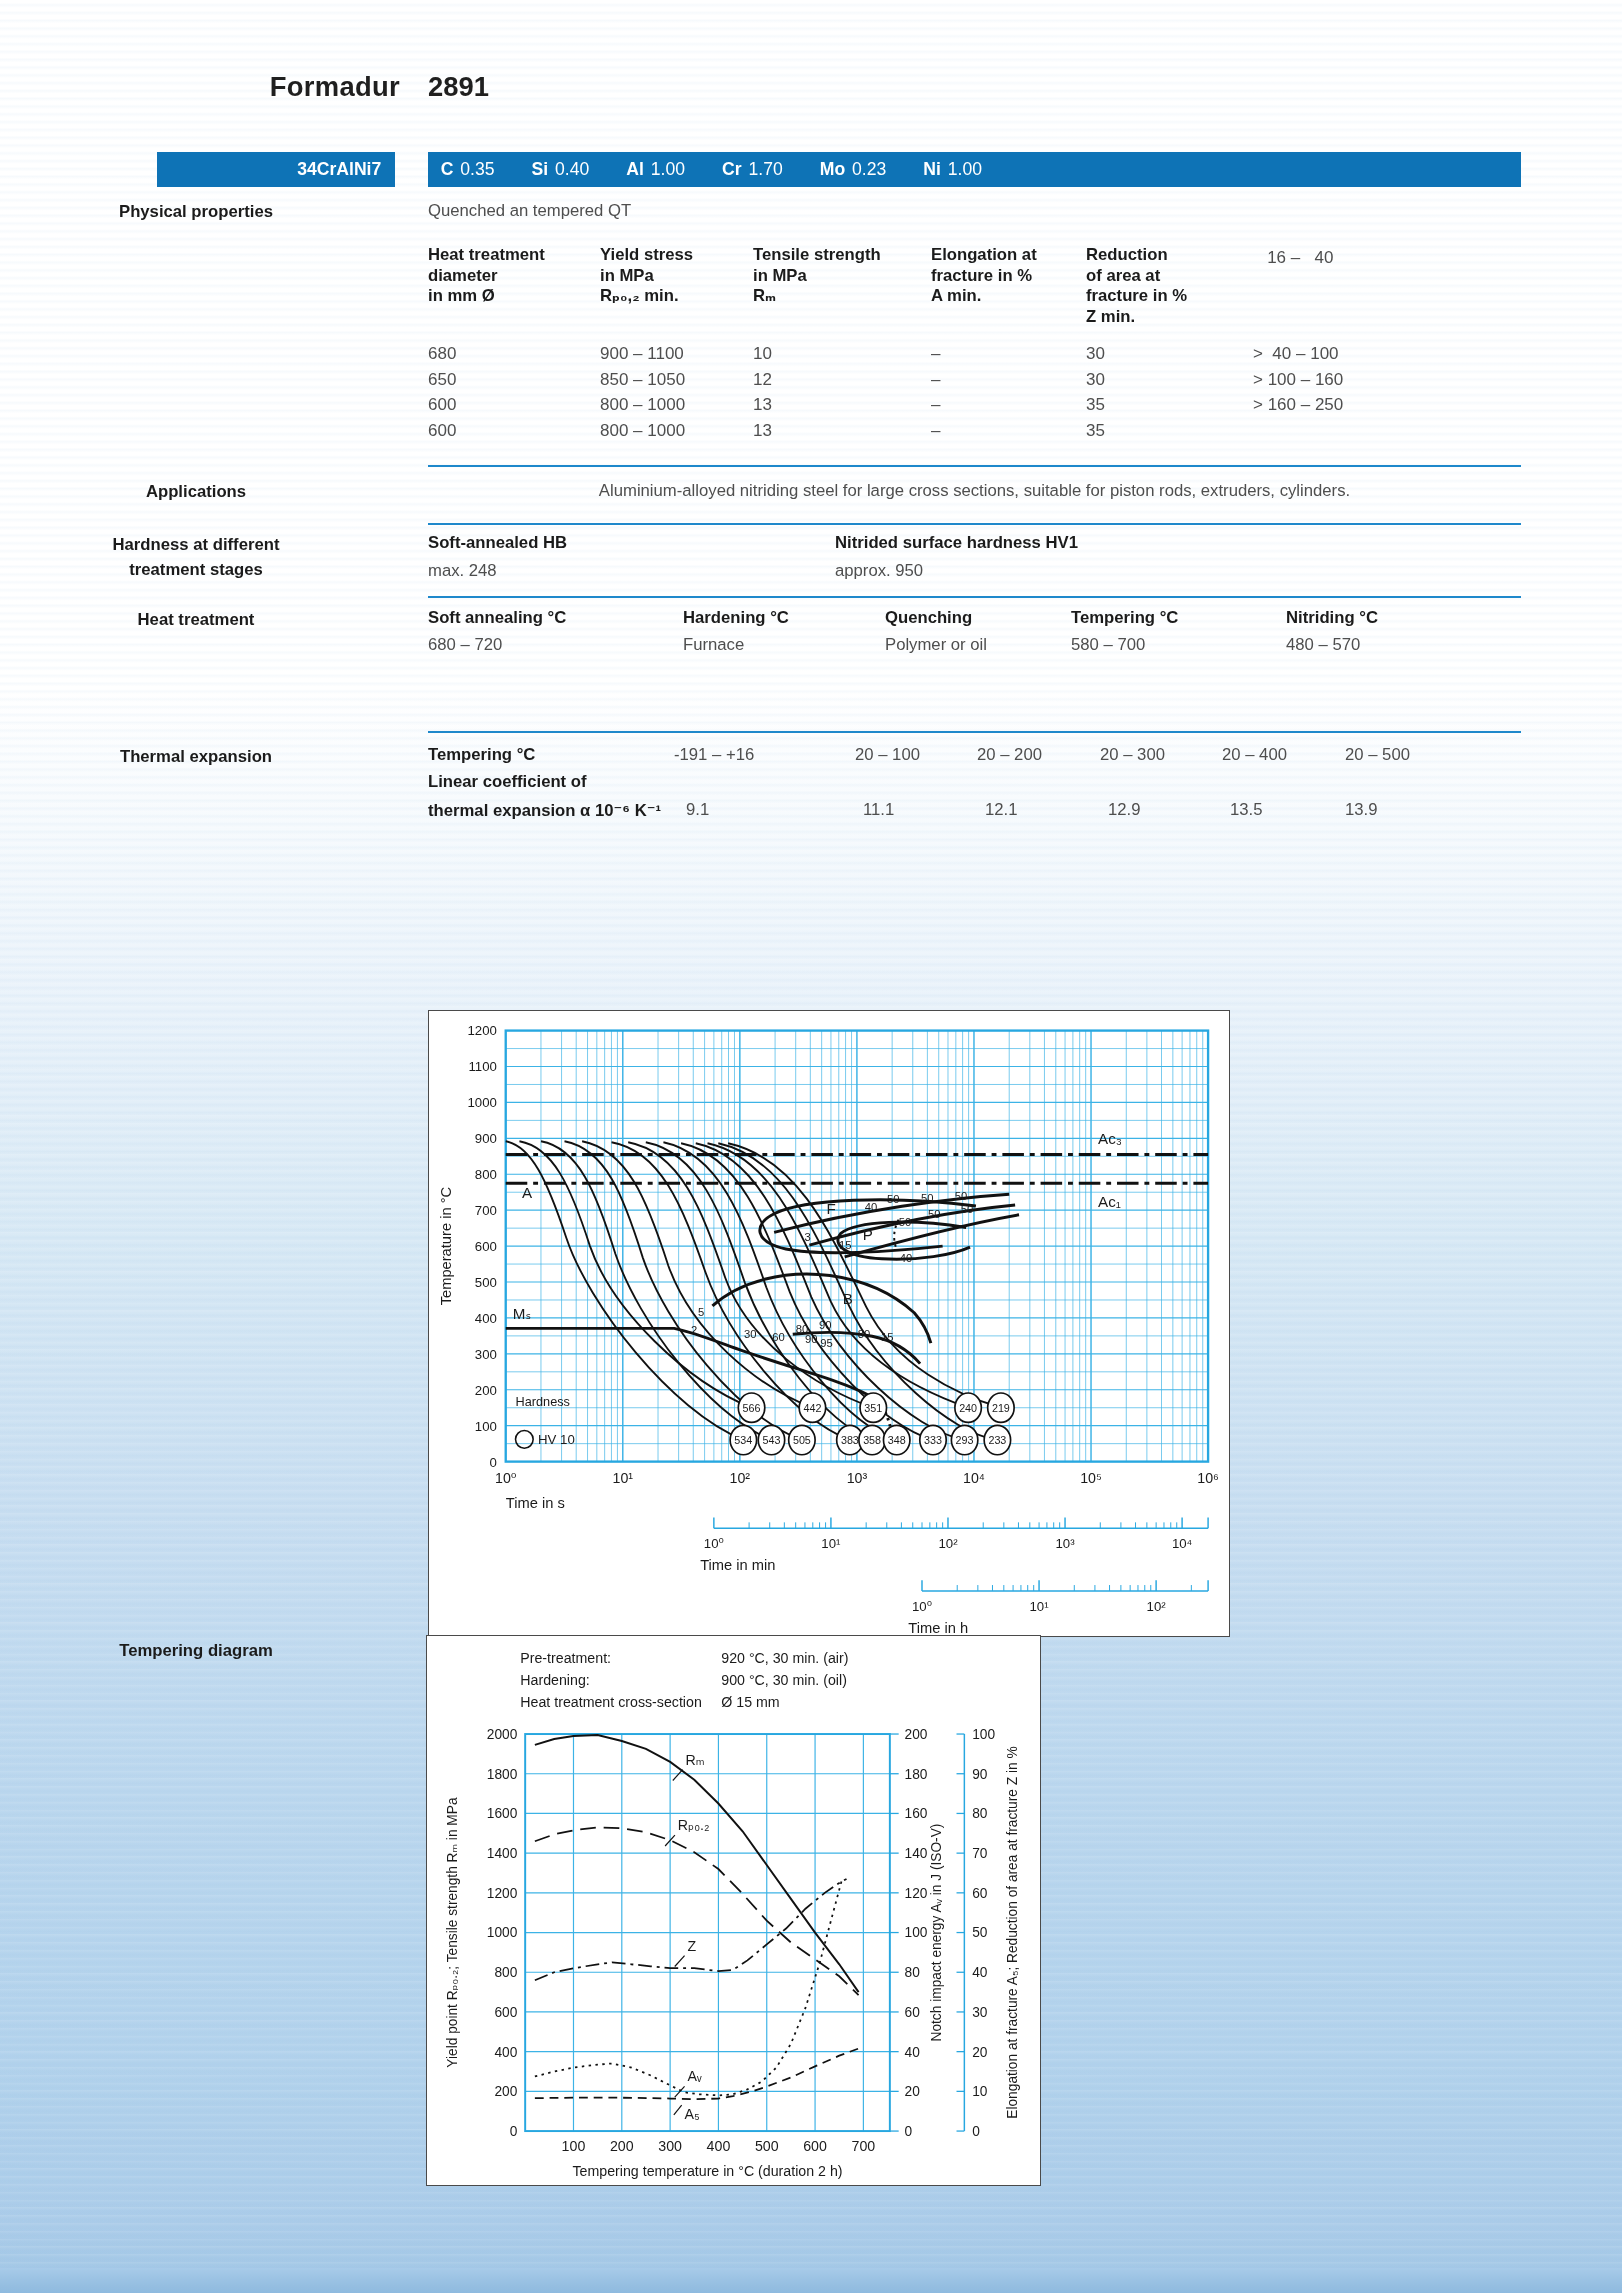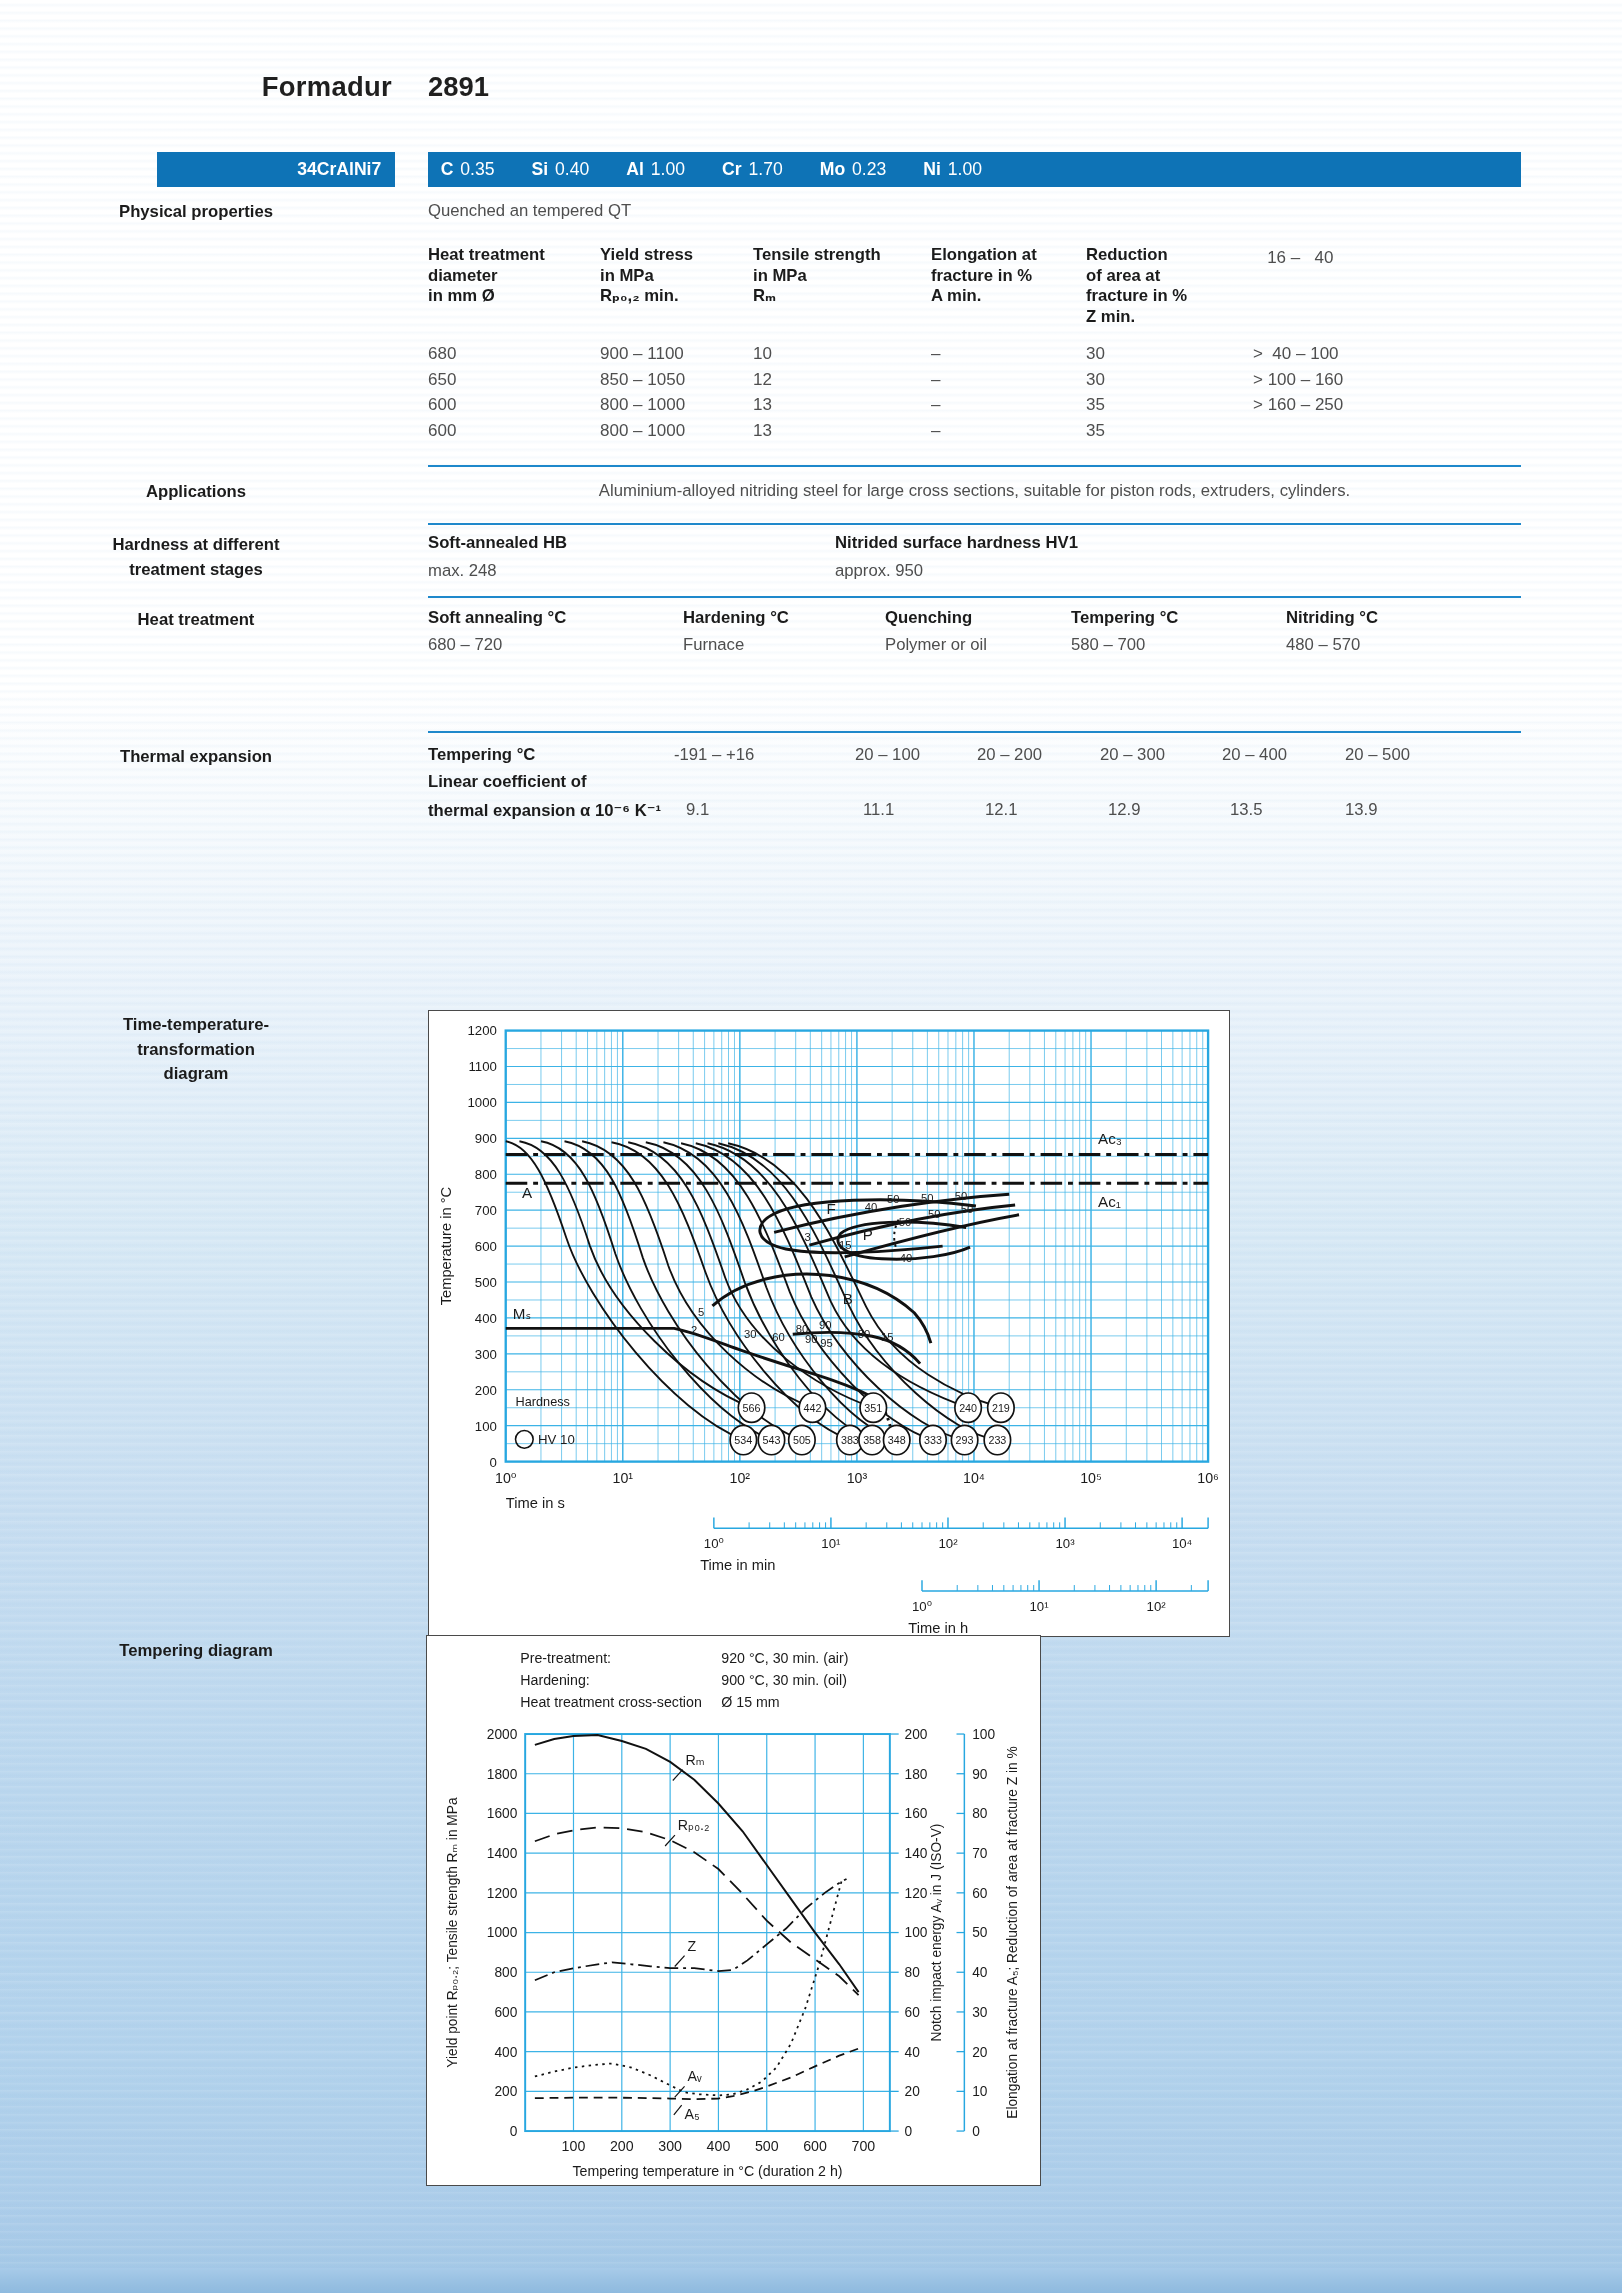--- a/index.html
+++ b/index.html
@@ -4,21 +4,21 @@
 <style>
   html,body{margin:0;padding:0;}
   body{font-family:"Liberation Sans","DejaVu Sans",sans-serif;}
   .page{position:relative;width:1622px;height:2294px;overflow:hidden;
     background:
       repeating-linear-gradient(180deg, rgba(255,255,255,0.10) 0px, rgba(255,255,255,0) 2.9px, rgba(150,190,225,0.08) 4.9px, rgba(255,255,255,0) 7.8px),
       linear-gradient(180deg,#ffffff 0%,#ffffff 30%,#f6fafd 36%,#e9f2fa 44%,#d8e9f5 54%,#c8def1 66%,#bbd7ee 78%,#b2d2ec 90%,#abcce9 97%,#a0c6e5 100%);
   }
   .abs{position:absolute;}
   .seclabel{position:absolute;left:0;width:392px;text-align:center;font-weight:bold;color:#1b1b1b;font-size:16.7px;line-height:24.5px;white-space:pre-line;}
-  .title-brand{position:absolute;left:0;top:71px;width:392px;text-align:right;font-size:27.4px;font-weight:bold;color:#1f1f1f;letter-spacing:0.3px;}
+  .title-brand{position:absolute;left:0;top:71px;width:392px;text-align:right;font-size:27.4px;font-weight:bold;color:#1f1f1f;letter-spacing:0.3px;padding-left:8px;}
   .title-grade{position:absolute;left:428px;top:71px;font-size:27.4px;font-weight:bold;color:#1f1f1f;}
   .chip{position:absolute;top:152px;height:35px;background:#0e73b6;color:#fff;text-align:center;}
   .chip-designation{left:157px;width:238px;text-align:right;font-weight:bold;font-size:17.6px;line-height:35px;padding-right:13.7px;box-sizing:border-box;}
   .chip-composition{left:428px;width:1093px;display:flex;align-items:center;gap:37px;padding-left:12.7px;box-sizing:border-box;font-size:17.6px;}
   .chip-composition .el b{font-weight:bold;margin-right:6.9px;}
   .body-text{color:#4e4e4e;font-size:16.7px;text-align:center;}
   .bold-dark{color:#1b1b1b;font-weight:bold;font-size:16.7px;}
   .rule{position:absolute;left:428px;width:1093px;height:2px;background:#1e88cb;}
   .ptable{position:absolute;left:428px;top:245px;width:1093px;display:grid;grid-template-columns:172px 153px 178px 155px 167px 269px;}
   .ptable .hd{font-weight:bold;color:#1b1b1b;font-size:16.7px;line-height:20.6px;white-space:pre-line;padding-bottom:13.7px;}
@@ -136,23 +136,20 @@
   <div class="abs body-text" style="left:1100px;top:745px">20 – 300</div>
   <div class="abs body-text" style="left:1222px;top:745px">20 – 400</div>
   <div class="abs body-text" style="left:1345px;top:745px">20 – 500</div>
   <div class="abs body-text" style="left:686px;top:800px">9.1</div>
   <div class="abs body-text" style="left:863px;top:800px">11.1</div>
   <div class="abs body-text" style="left:985px;top:800px">12.1</div>
   <div class="abs body-text" style="left:1108px;top:800px">12.9</div>
   <div class="abs body-text" style="left:1230px;top:800px">13.5</div>
   <div class="abs body-text" style="left:1345px;top:800px">13.9</div>
 
-  <div class="seclabel" style="top:1013px">Time-temperature-
-transformation
-diagram</div>
   <div class="panel" style="left:428px;top:1010px;width:802px;height:627px">
     <svg id="ttt-svg" width="799" height="624" viewBox="0 0 815 637">
       <g id="ttt-grid">
           <line x1="78" y1="441.6666666666667" x2="795" y2="441.6666666666667" stroke="#3cb3e6" stroke-width="0.7"></line>
           <line x1="78" y1="423.3333333333333" x2="795" y2="423.3333333333333" stroke="#3cb3e6" stroke-width="1.2"></line>
           <line x1="78" y1="405" x2="795" y2="405" stroke="#3cb3e6" stroke-width="0.7"></line>
           <line x1="78" y1="386.6666666666667" x2="795" y2="386.6666666666667" stroke="#3cb3e6" stroke-width="1.2"></line>
           <line x1="78" y1="368.3333333333333" x2="795" y2="368.3333333333333" stroke="#3cb3e6" stroke-width="0.7"></line>
           <line x1="78" y1="350" x2="795" y2="350" stroke="#3cb3e6" stroke-width="1.2"></line>
           <line x1="78" y1="331.66666666666663" x2="795" y2="331.66666666666663" stroke="#3cb3e6" stroke-width="0.7"></line>

